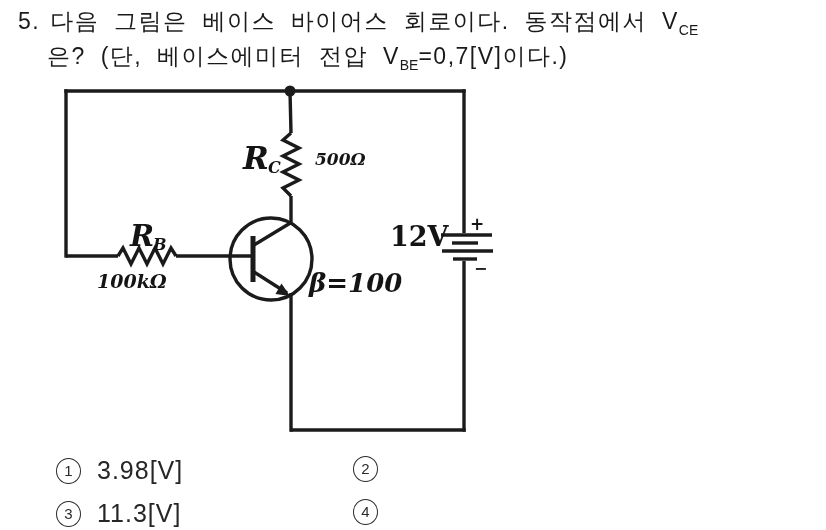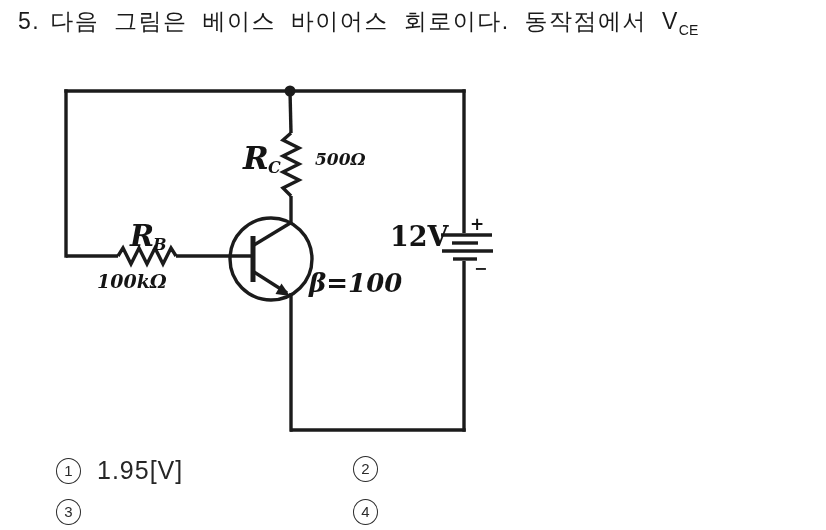--- a/index.html
+++ b/index.html
@@ -37,20 +37,23 @@
 </style>
 </head>
 <body>
 
 <div class="page">
 
   <div class="qline" id="q-line1">
     <span class="qnum">5.</span><span>다음 그림은 베이스 바이어스 회로이다. 동작점에서</span>
     <span><span>V</span><sub>CE</sub></span><span>전압</span>
   </div>
+  <div class="qline" id="q-line2">
+    <span>은? (단, 베이스에미터 전압 V</span><sub>BE</sub><span>=0,7[V]이다.)</span>
+  </div>
 
   <svg id="circuit" width="550" height="372" viewBox="0 0 550 372">
 
     <line class="wire" x1="64.3" y1="11" x2="465.7" y2="11"></line>
     <line class="wire" x1="66" y1="9.3" x2="66" y2="177.7"></line>
     <line class="wire" x1="464" y1="9.3" x2="464" y2="153"></line>
     <line class="wire" x1="464" y1="181" x2="464" y2="351.7"></line>
     <line class="wire" x1="290" y1="350" x2="465.7" y2="350"></line>
 
     <circle cx="290" cy="11" r="5.5" fill="#1b1b1b"></circle>
@@ -81,25 +84,26 @@
     <line class="wire" stroke-width="5" x1="452" y1="163" x2="478" y2="163"></line>
     <line class="wire" x1="442" y1="171" x2="493" y2="171"></line>
     <line class="wire" stroke-width="5" x1="453" y1="179" x2="477" y2="179"></line>
     <text class="lbl-batt" x="390" y="166" font-size="27">12V</text>
     <text class="lbl-sans" x="470" y="150" font-size="17">+</text>
     <text class="lbl-sans" x="474" y="194" font-size="16">−</text>
   </svg>
 
   <div class="opt" id="opt-1">
     <span class="opt-num">1</span>
-    <span class="opt-label">1.95[V]</span>
+    <span class="opt-label">3.98[V]</span>
   </div>
   <div class="opt" id="opt-2">
     <span class="opt-num">2</span>
   </div>
   <div class="opt" id="opt-3">
     <span class="opt-num">3</span>
+    <span class="opt-label">11.3[V]</span>
   </div>
   <div class="opt" id="opt-4">
     <span class="opt-num">4</span>
   </div>
 
 </div>
 
 </body></html>

